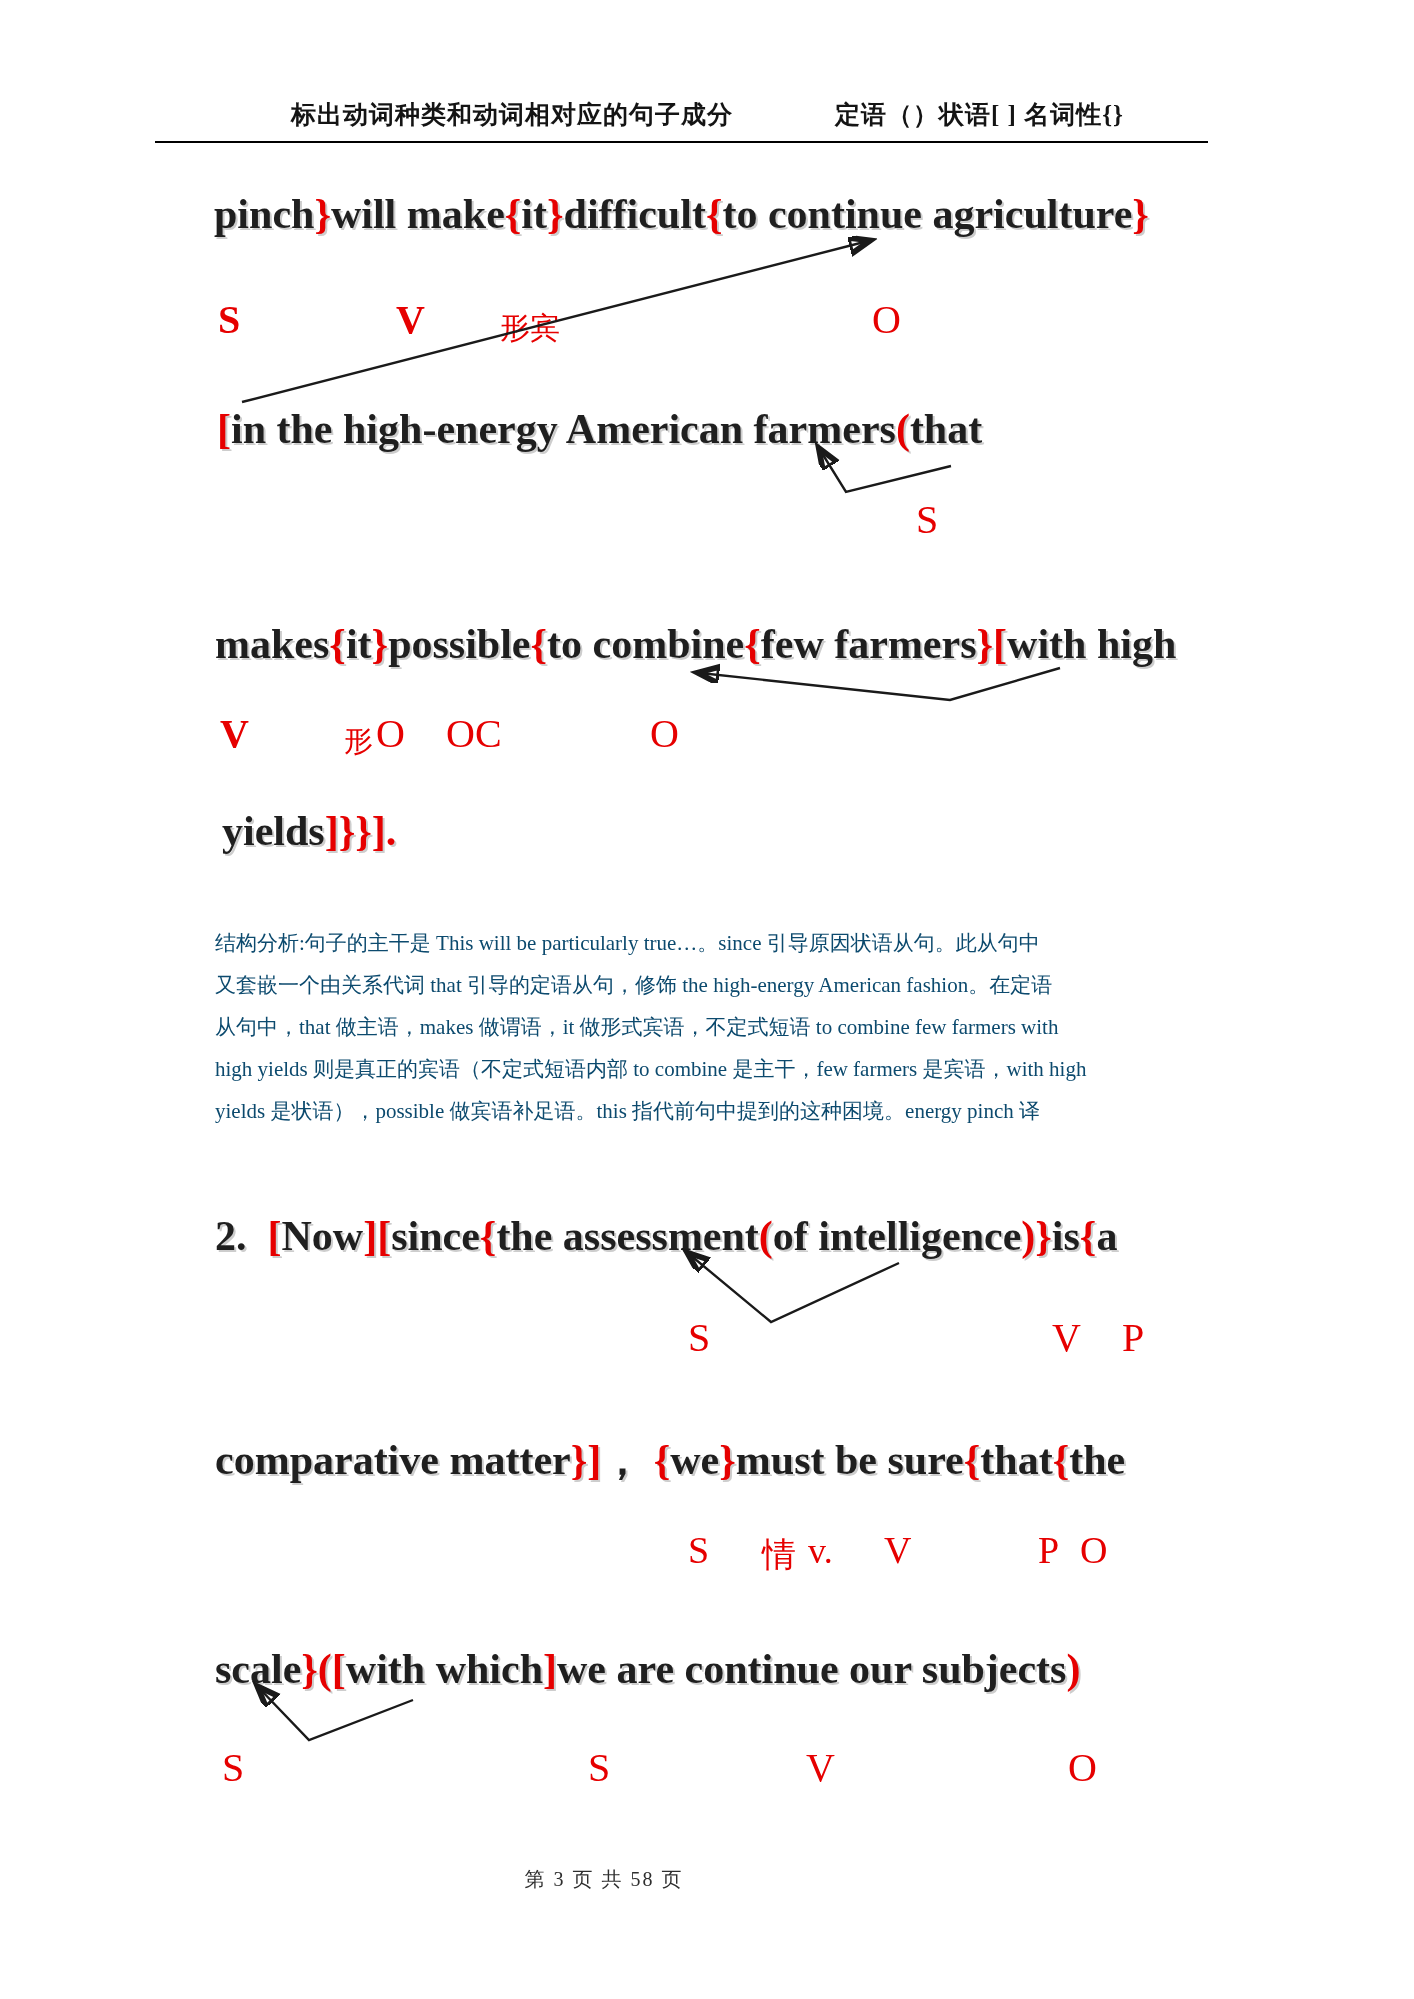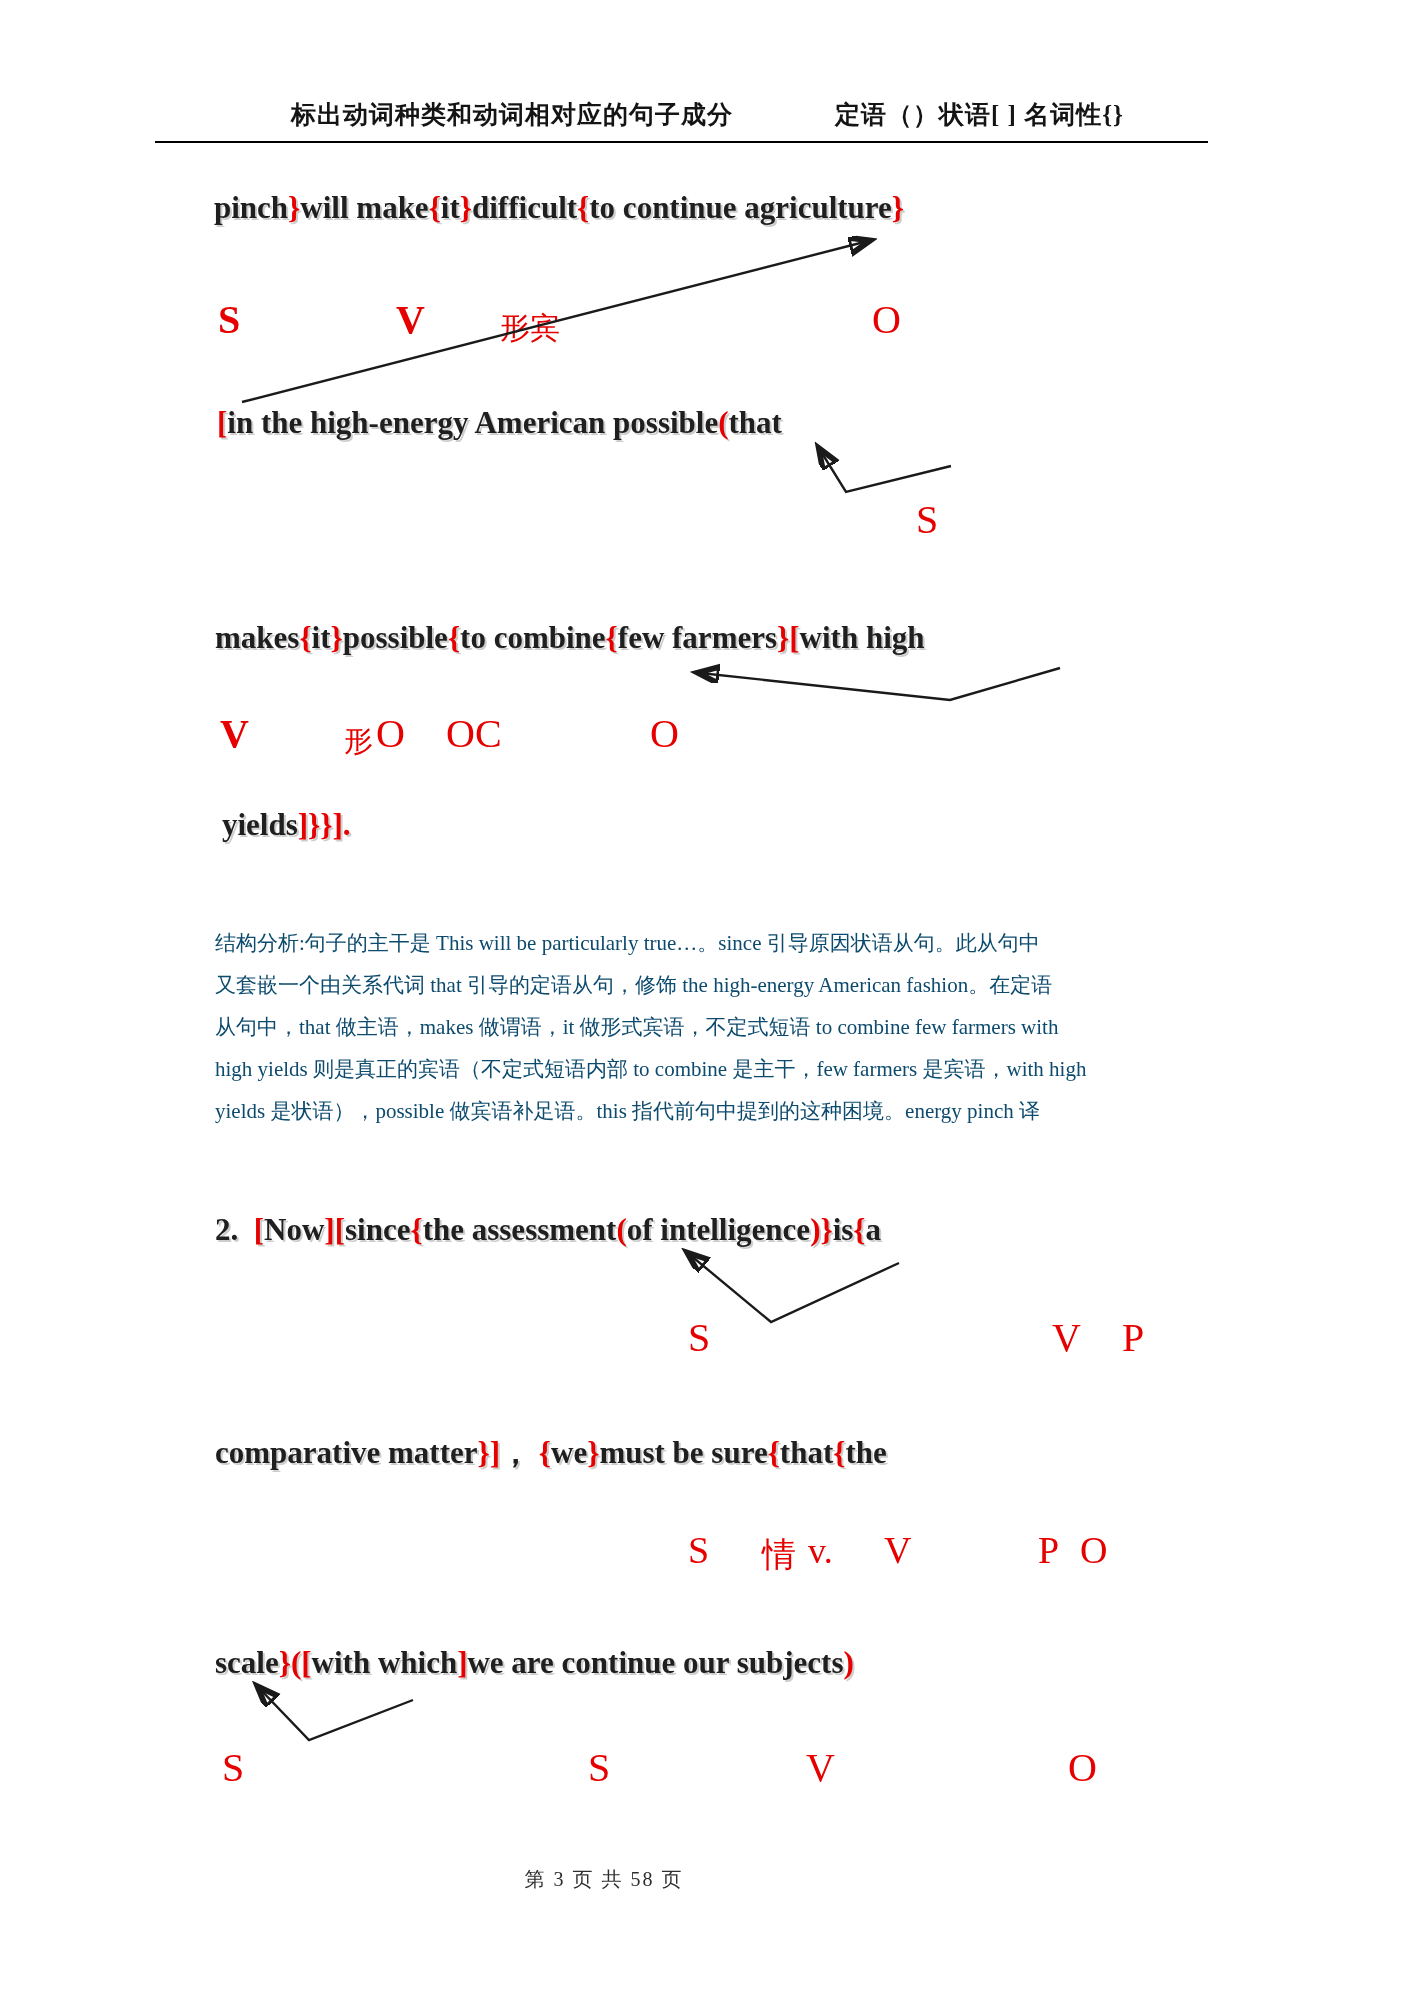--- a/index.html
+++ b/index.html
@@ -14,21 +14,21 @@
     position:absolute;
     font-size:25px;font-weight:bold;color:#141414;
     white-space:pre;letter-spacing:1px;
   }
   .rule{
     position:absolute;left:155px;top:141px;width:1103px;height:2px;
     background:#000;
   }
   .bigline{
     position:absolute;
-    font-size:31px;font-weight:bold;color:#1f1f1f;
+    font-size:42px;font-weight:bold;color:#1f1f1f;
     white-space:pre;
     text-shadow:2px 2px 0 rgba(130,130,130,.4);
   }
   .seg-red{color:#e60000;}
   .lab{
     position:absolute;color:#e60000;font-size:40px;white-space:pre;
     font-family:"Liberation Serif","DejaVu Serif",serif;
   }
   .lab.bold{font-weight:bold;}
   .para-line{
@@ -54,21 +54,21 @@
   <div class="header-text" style="left:835px;top:98px">定语（）状语[ ] 名词性{}</div>
   <div class="rule"></div>
 
   <div class="bigline" style="left:214px;top:190px"><span>pinch</span><span class="seg-red">}</span><span>will make</span><span class="seg-red">{</span><span>it</span><span class="seg-red">}</span><span>difficult</span><span class="seg-red">{</span><span>to continue agriculture</span><span class="seg-red">}</span></div>
 
   <span class="lab bold" style="left:218px;top:296px">S</span>
   <span class="lab bold" style="left:396px;top:296px">V</span>
   <span class="lab" style="left:500px;top:308px;font-size:30px">形宾</span>
   <span class="lab" style="left:872px;top:296px">O</span>
 
-  <div class="bigline" style="left:217px;top:405px"><span class="seg-red">[</span><span>in the high-energy American possible</span><span class="seg-red">(</span><span>that</span></div>
+  <div class="bigline" style="left:217px;top:405px"><span class="seg-red">[</span><span>in the high-energy American farmers</span><span class="seg-red">(</span><span>that</span></div>
 
   <span class="lab" style="left:916px;top:496px">S</span>
 
   <div class="bigline" style="left:215px;top:620px"><span>makes</span><span class="seg-red">{</span><span>it</span><span class="seg-red">}</span><span>possible</span><span class="seg-red">{</span><span>to combine</span><span class="seg-red">{</span><span>few farmers</span><span class="seg-red">}[</span><span>with high</span></div>
 
   <span class="lab bold" style="left:220px;top:710px">V</span>
   <span class="lab" style="left:344px;top:722px;font-size:29px">形</span>
   <span class="lab" style="left:376px;top:710px">O</span>
   <span class="lab" style="left:446px;top:710px">OC</span>
   <span class="lab" style="left:650px;top:710px">O</span>

